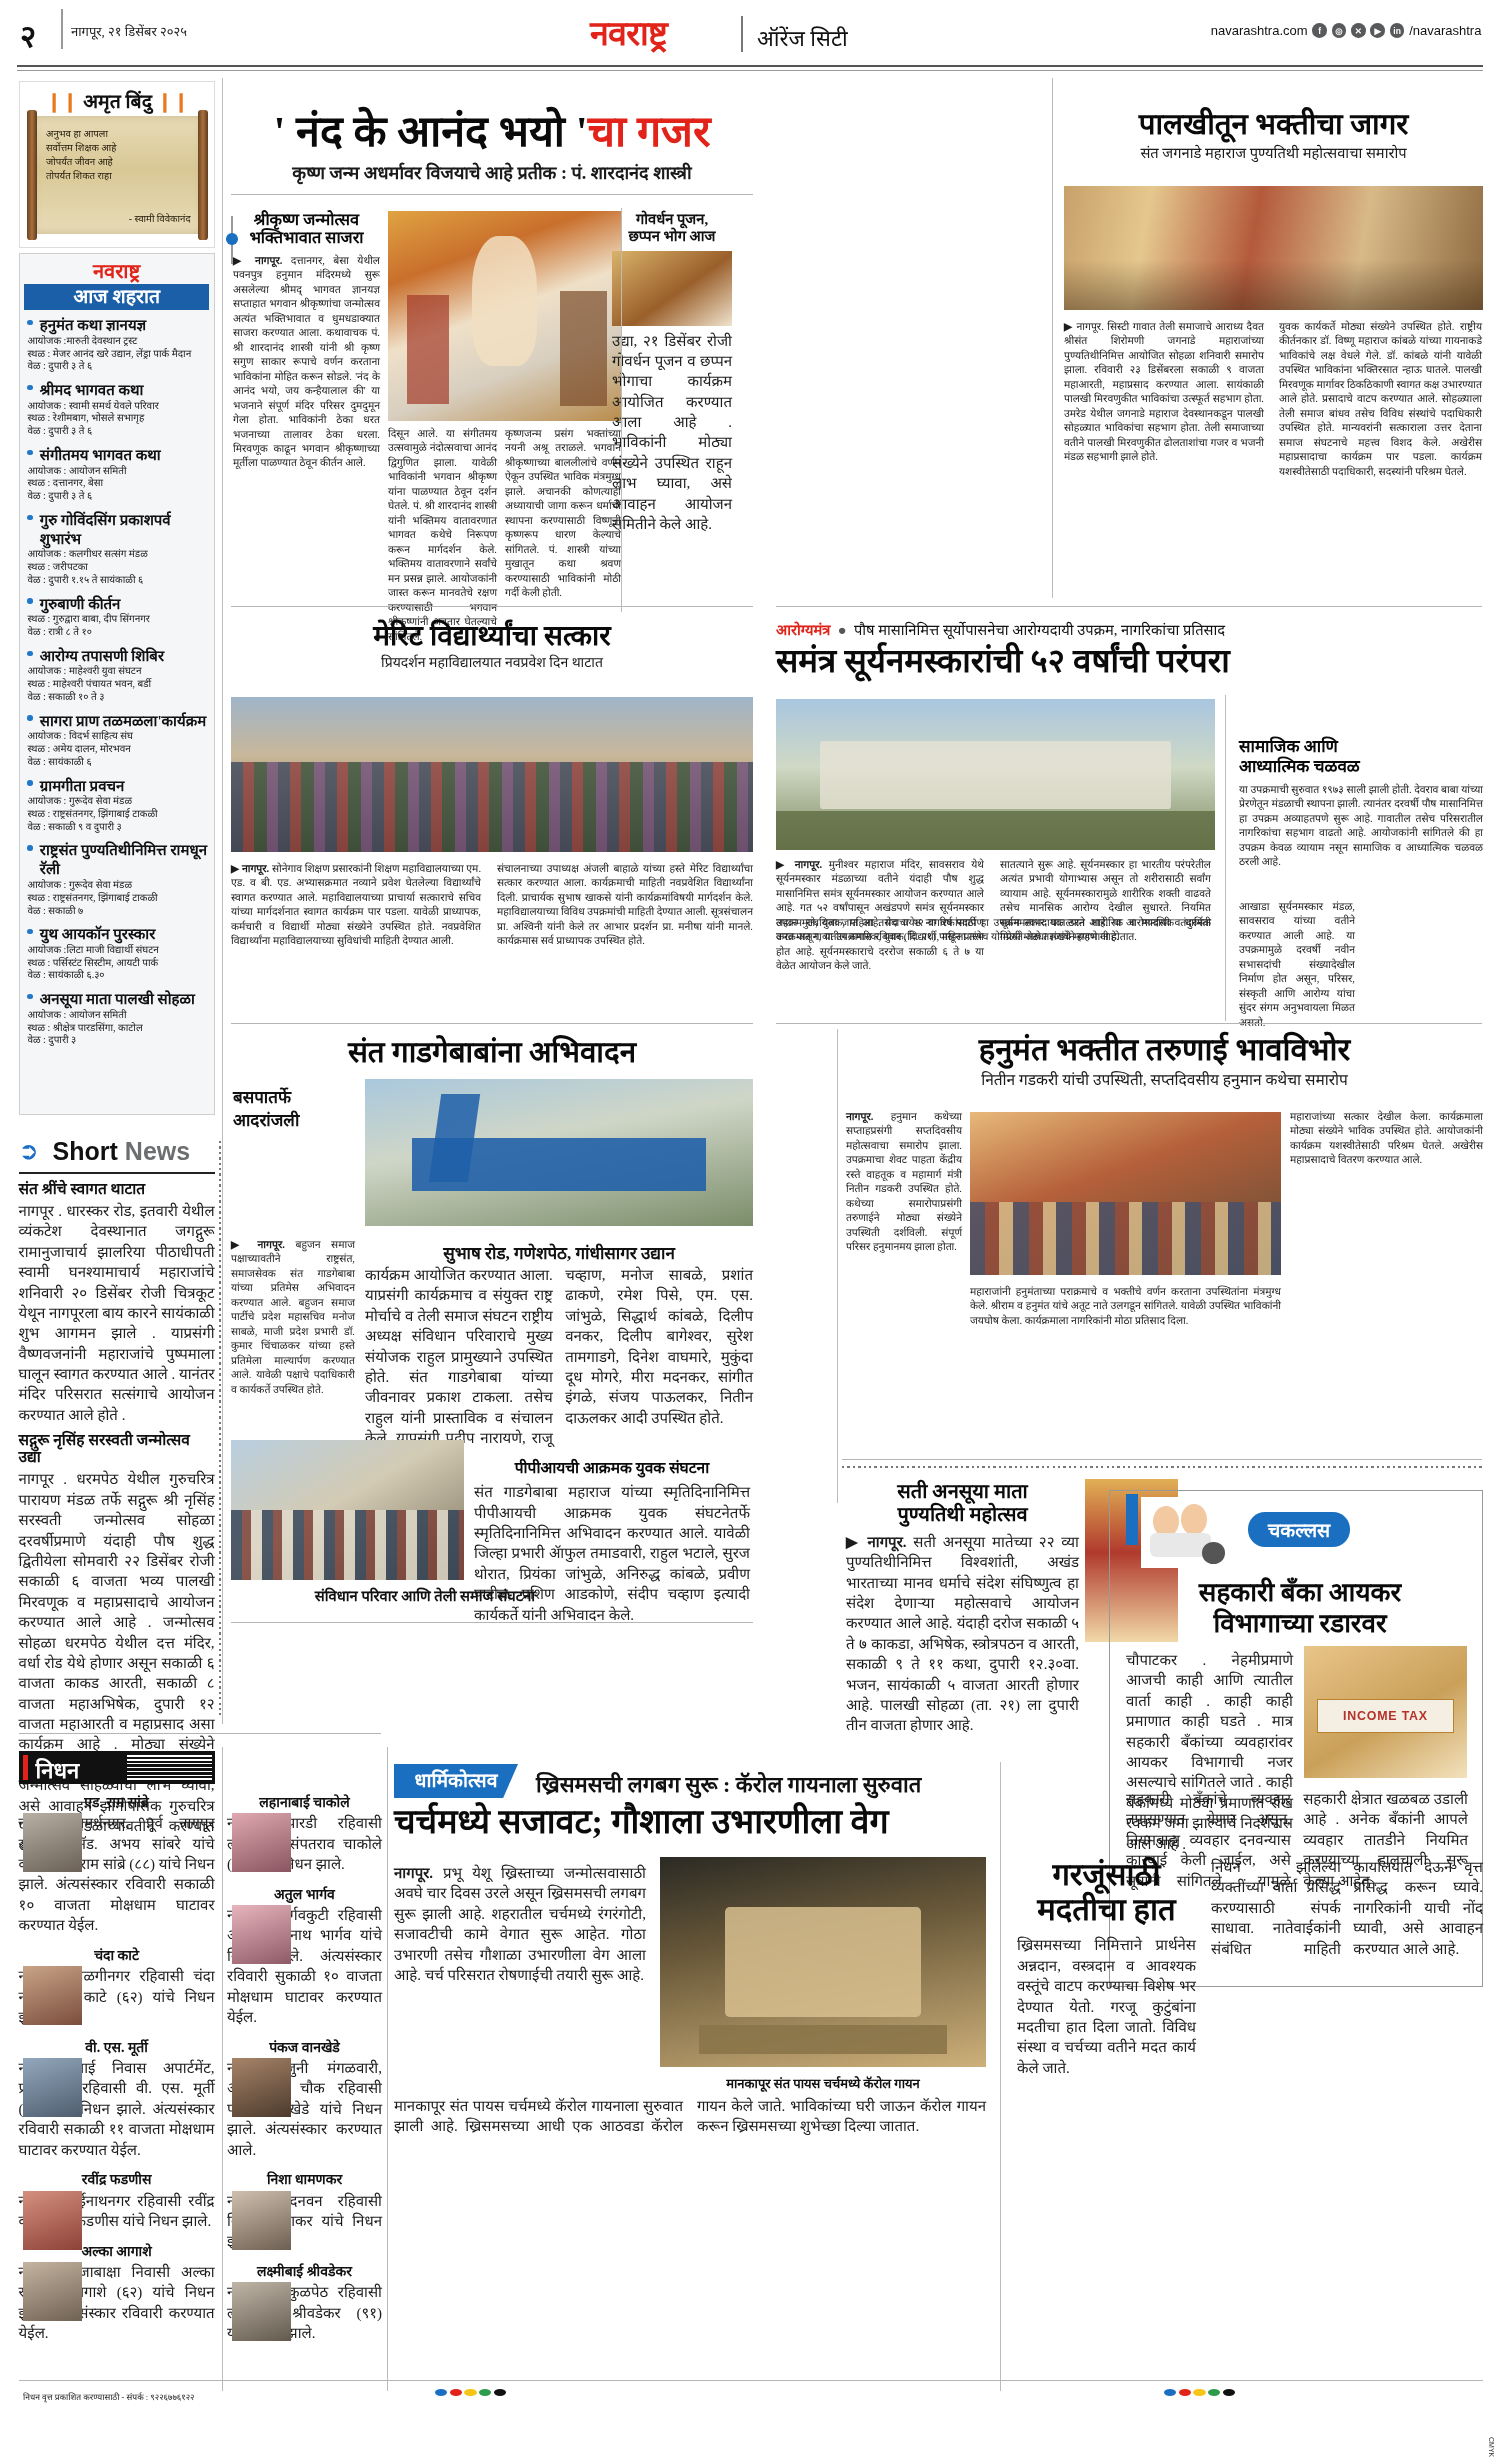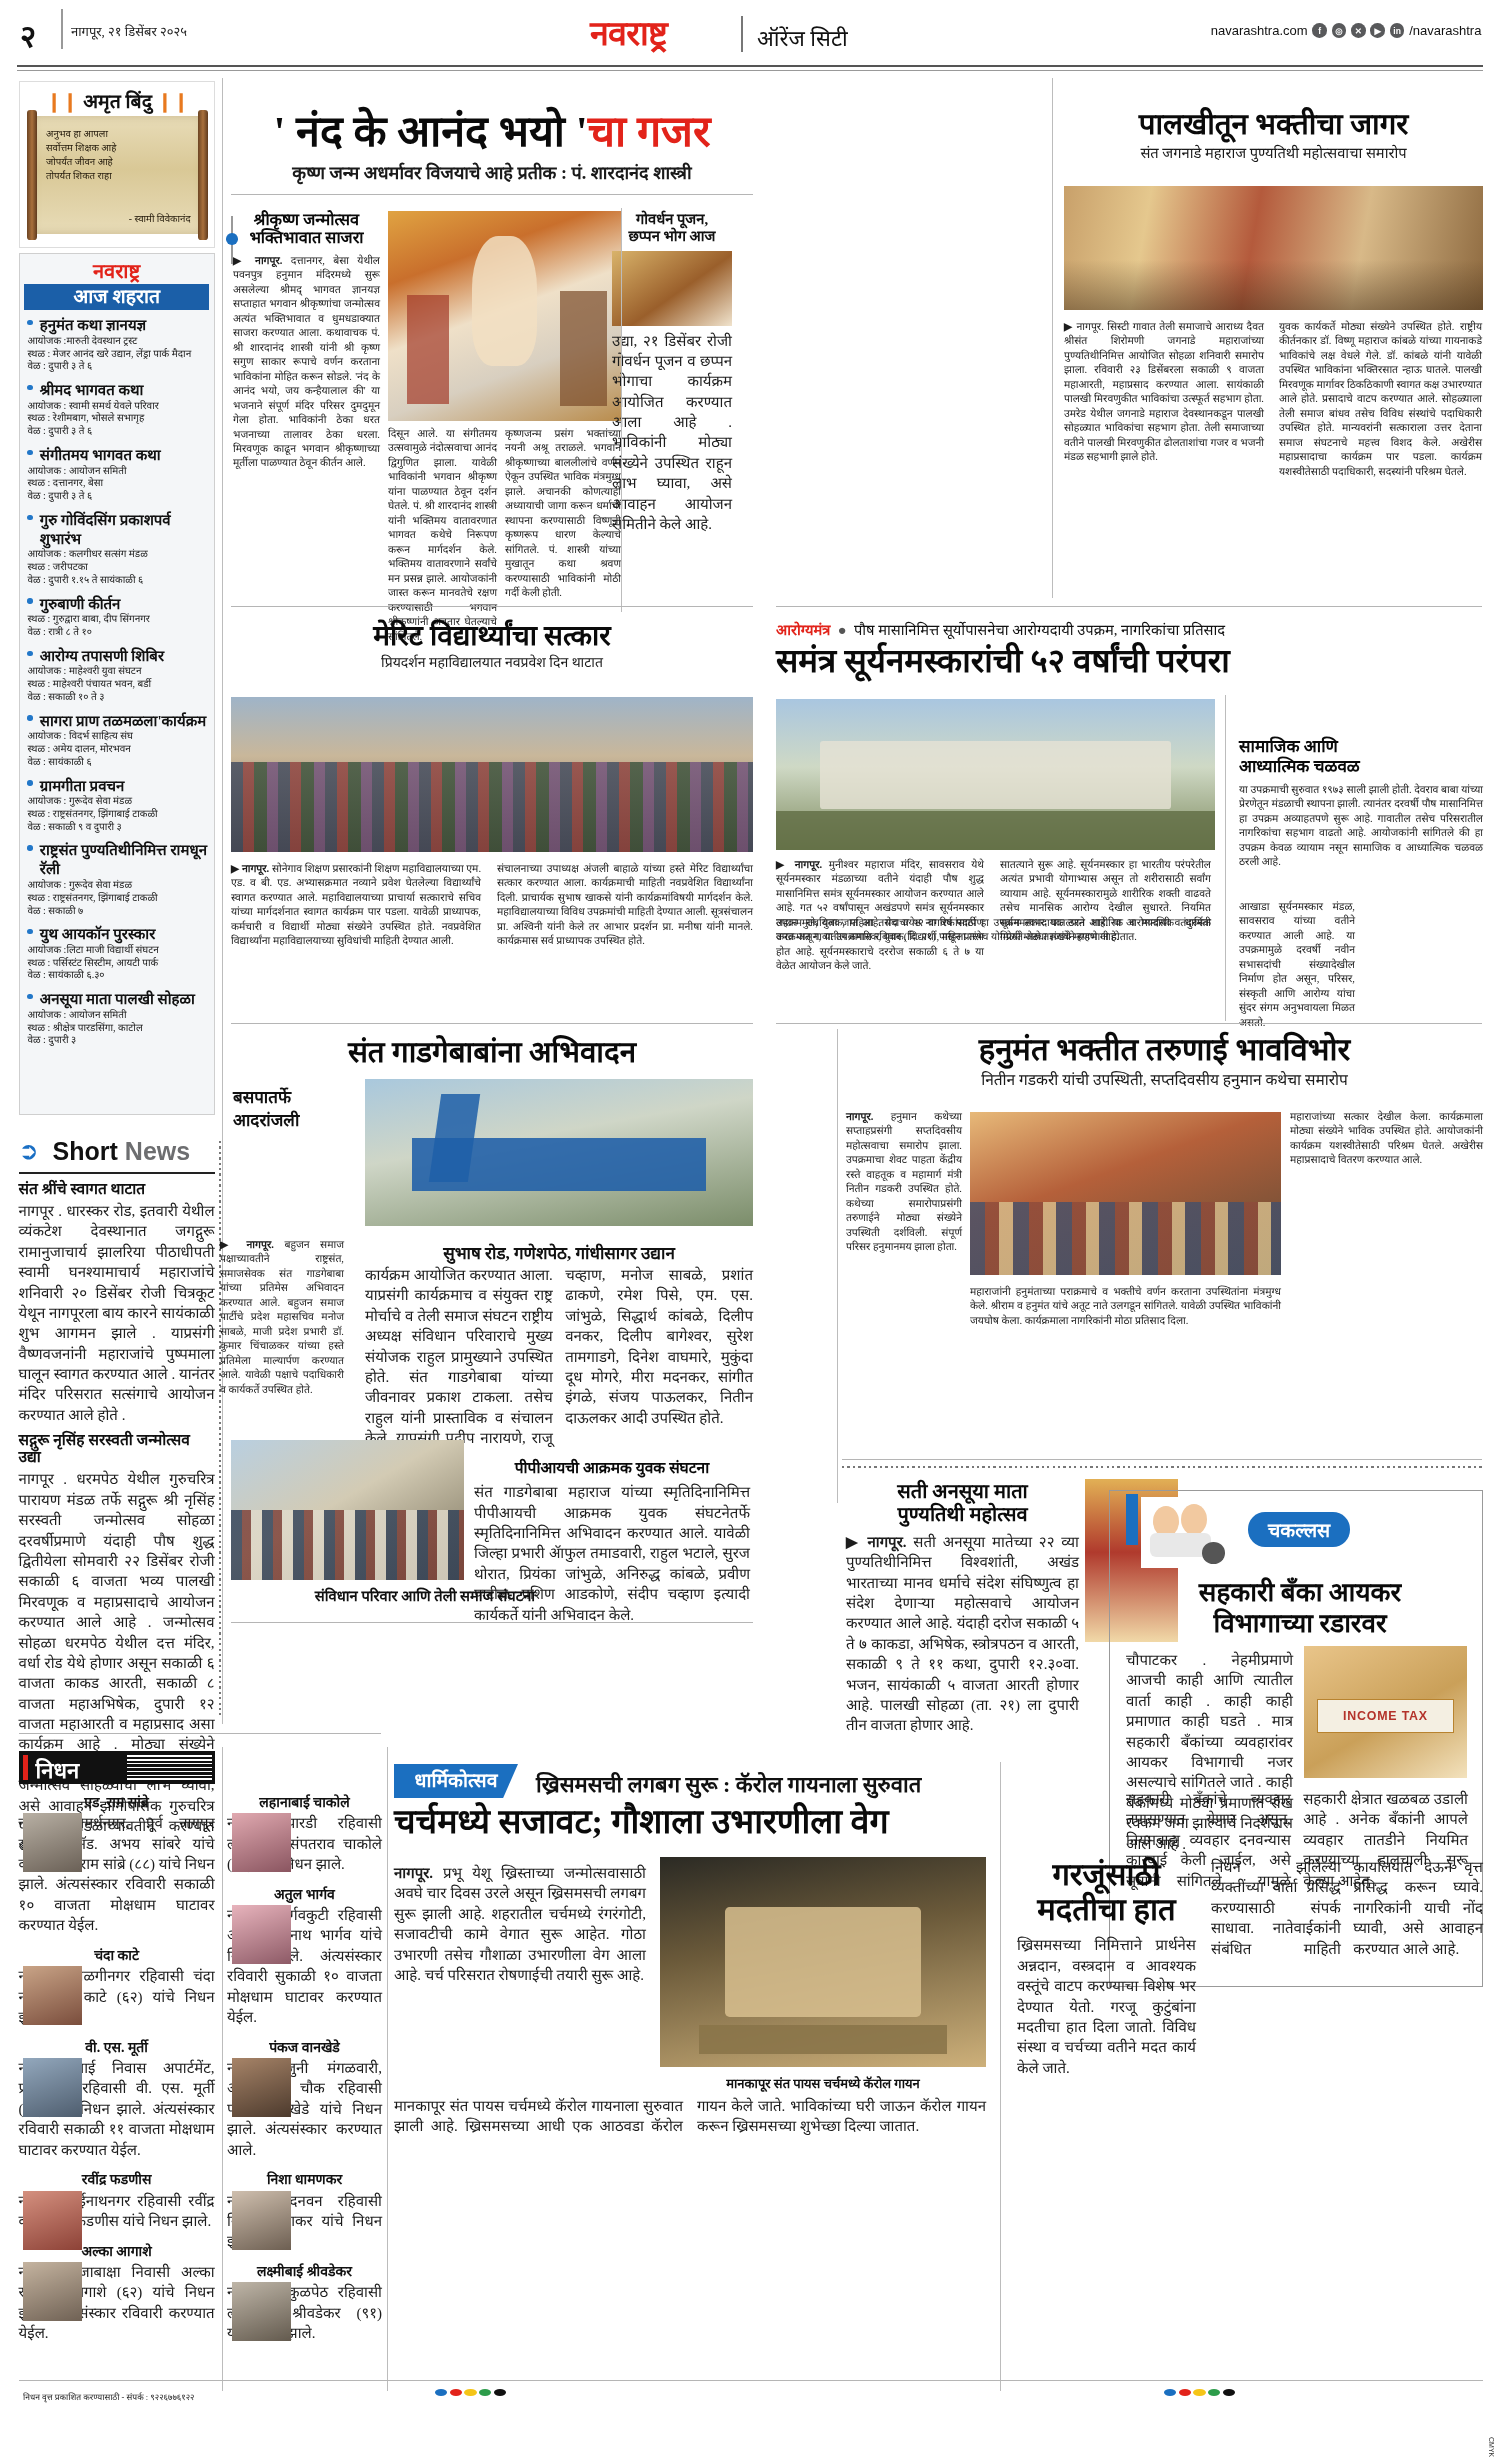--- a/index.html
+++ b/index.html
@@ -370,21 +370,21 @@
 
   <div style="position:absolute;left:231px;top:1037px;width:522px;">
     <div class="hl" style="font-size:29.5px;text-align:center;">संत गाडगेबाबांना अभिवादन</div>
   </div>
   <div style="position:absolute;left:233px;top:1085px;width:124px;font-size:17px;font-weight:600;">बसपातर्फे आदरांजली</div>
   <div class="photo" style="left:365px;top:1079px;width:388px;height:147px;">
     <div class="g" style="background:linear-gradient(170deg,#a9c8dd 0%,#cfd6c7 40%,#7b8d6a 100%);"></div>
     <div style="position:absolute;left:12%;top:40%;width:76%;height:36%;background:#1f5fa8;opacity:.88;"></div>
     <div style="position:absolute;left:18%;top:10%;width:10%;height:60%;background:#1f5fa8;opacity:.85;transform:skewX(-8deg);"></div>
   </div>
-  <div class="body-txt" style="position:absolute;left:220px;top:1238px;width:124px;">
+  <div class="body-txt" style="position:absolute;left:231px;top:1238px;width:124px;">
     <span style="font-weight:bold;">▶ </span><span class="dateline-b">नागपूर.</span>
     <span>बहुजन समाज पक्षाच्यावतीने राष्ट्रसंत, समाजसेवक संत गाडगेबाबा यांच्या प्रतिमेस अभिवादन करण्यात आले. बहुजन समाज पार्टीचे प्रदेश महासचिव मनोज साबळे, माजी प्रदेश प्रभारी डॉ. कुमार चिंचाळकर यांच्या हस्ते प्रतिमेला माल्यार्पण करण्यात आले. यावेळी पक्षाचे पदाधिकारी व कार्यकर्ते उपस्थित होते.</span>
   </div>
   <div style="position:absolute;left:365px;top:1241px;width:388px;text-align:center;font-size:17px;font-weight:bold;">सुभाष रोड, गणेशपेठ, गांधीसागर उद्यान</div>
   <div class="small-txt" style="position:absolute;left:365px;top:1265px;width:388px;column-count:2;column-gap:12.4px;">कार्यक्रम आयोजित करण्यात आला. याप्रसंगी कार्यक्रमाच व संयुक्त राष्ट्र मोर्चाचे व तेली समाज संघटन राष्ट्रीय अध्यक्ष संविधान परिवाराचे मुख्य संयोजक राहुल प्रामुख्याने उपस्थित होते. संत गाडगेबाबा यांच्या जीवनावर प्रकाश टाकला. तसेच राहुल यांनी प्रास्ताविक व संचालन केले. याप्रसंगी प्रदीप नारायणे, राजू चव्हाण, मनोज साबळे, प्रशांत ढाकणे, रमेश पिसे, एम. एस. जांभुळे, सिद्धार्थ कांबळे, दिलीप वनकर, दिलीप बागेश्वर, सुरेश तामगाडगे, दिनेश वाघमारे, मुकुंदा दूध मोगरे, मीरा मदनकर, सांगीत इंगळे, संजय पाऊलकर, नितीन दाऊलकर आदी उपस्थित होते.</div>
 
   <div style="position:absolute;left:846px;top:1034px;width:637px;">
     <div class="hl" style="font-size:31px;text-align:center;">हनुमंत भक्तीत तरुणाई भावविभोर</div>
     <div class="sub" style="font-size:15.5px;text-align:center;margin-top:4.7px;">नितीन गडकरी यांची उपस्थिती, सप्तदिवसीय हनुमान कथेचा समारोप</div>
   </div>

